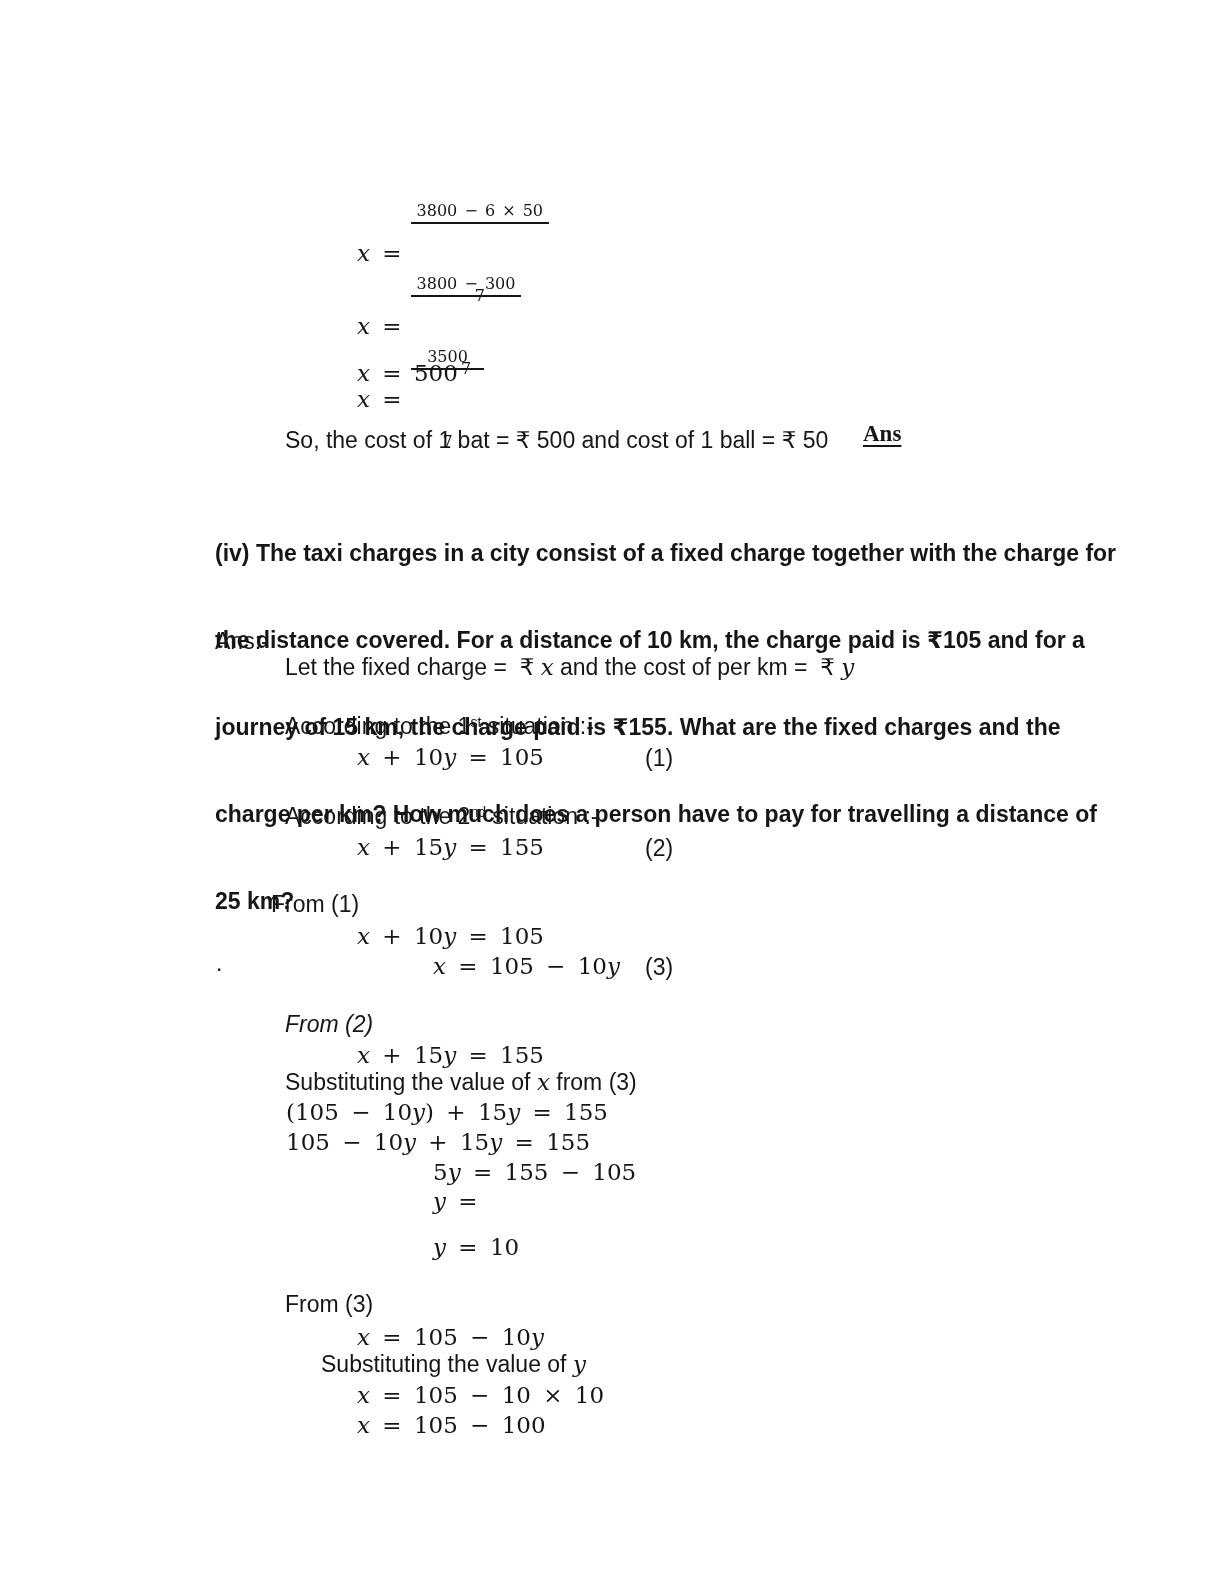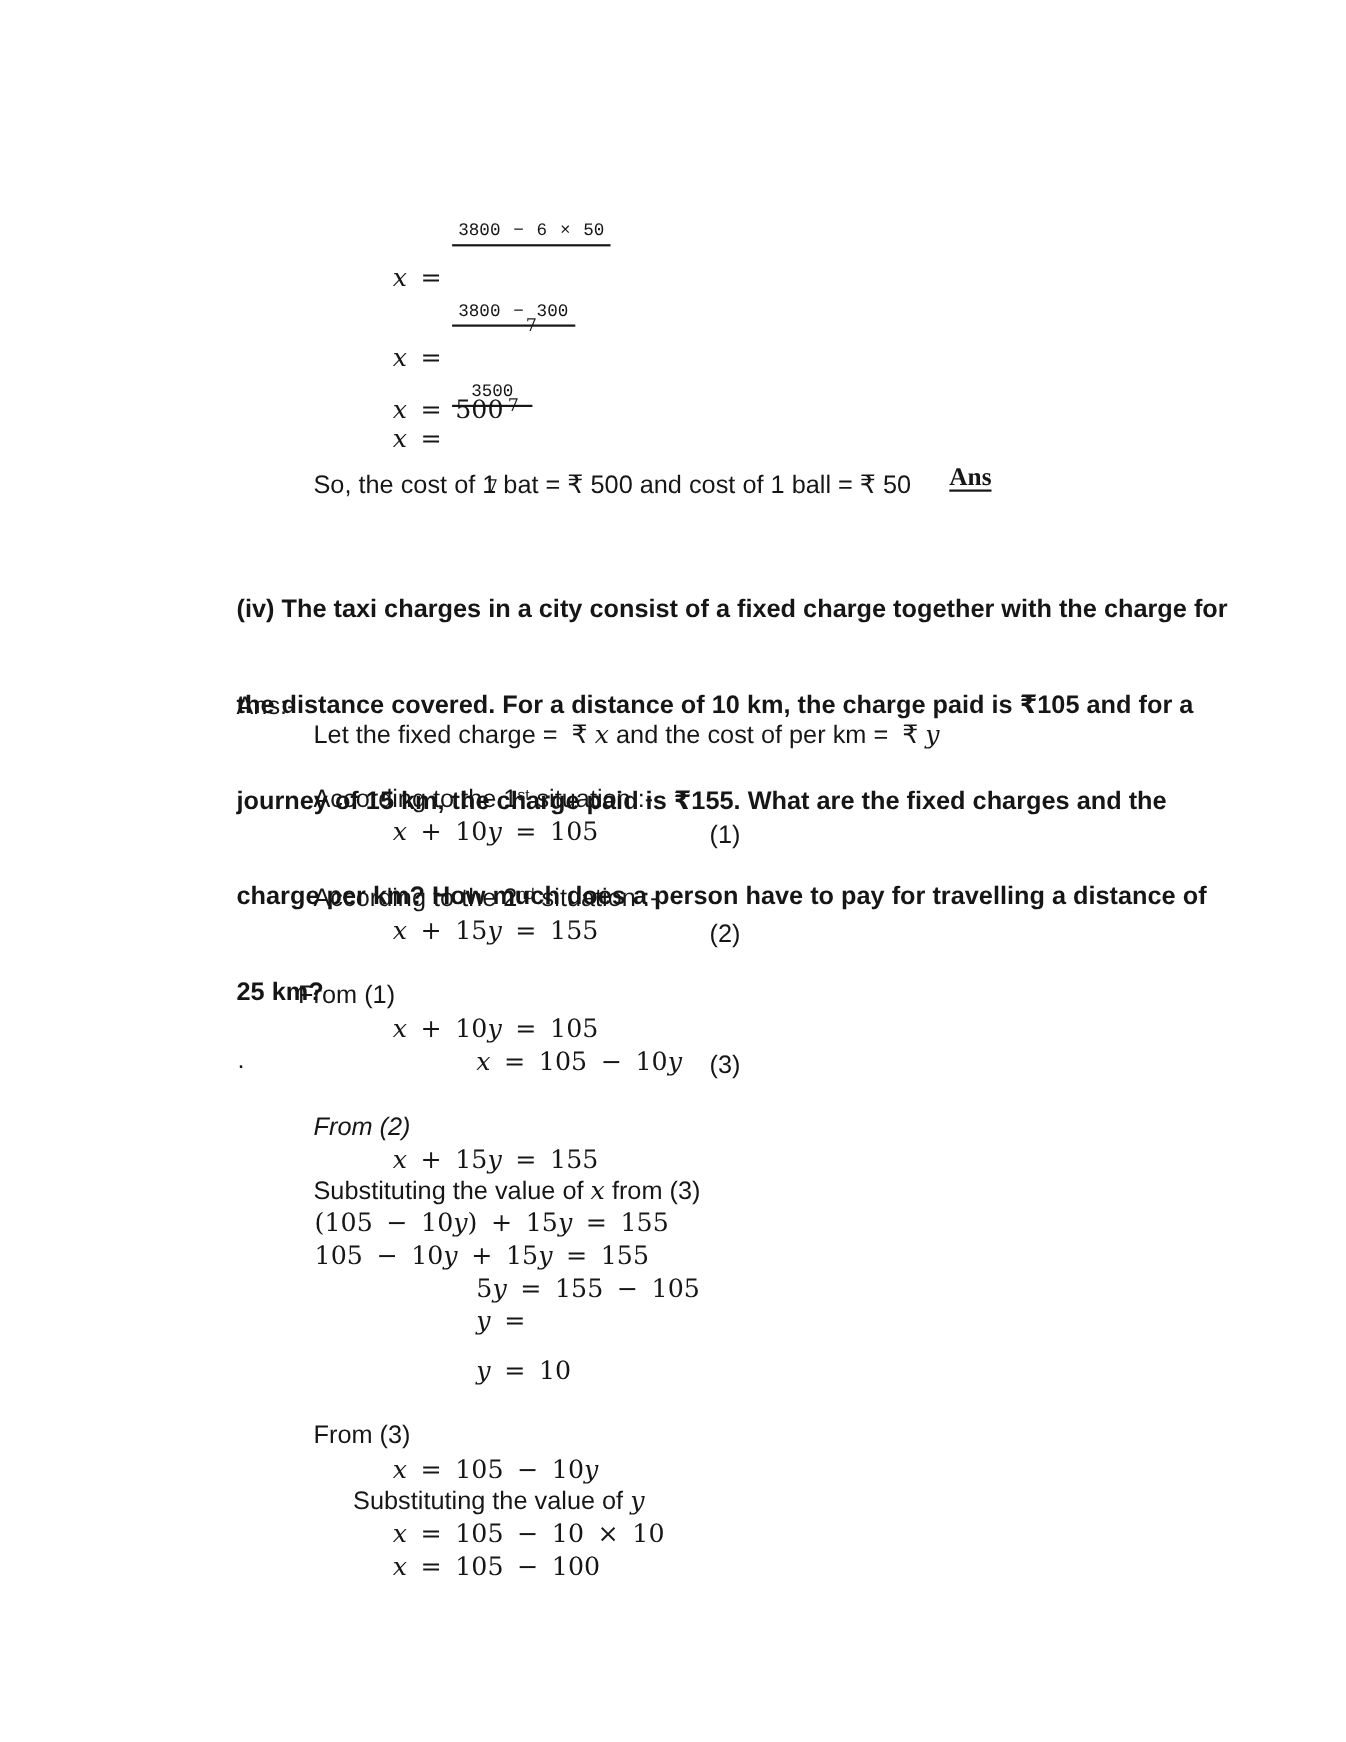--- a/index.html
+++ b/index.html
@@ -5,21 +5,21 @@
   html,body{margin:0;padding:0;background:#ffffff;}
   .page{position:relative;width:1224px;height:1584px;background:#ffffff;overflow:hidden;}
   .line{position:absolute;white-space:pre;color:#161616;}
   .sans{font-family:"Liberation Sans","DejaVu Sans",sans-serif;font-size:23px;line-height:29px;}
   .bold{font-weight:700;}
   .math{font-family:"DejaVu Serif","Liberation Serif",serif;font-size:23px;line-height:30px;word-spacing:5px;}
   .math i,.sans i{font-family:"DejaVu Serif","Liberation Serif",serif;font-style:italic;}
   sup{font-size:14px;vertical-align:7px;line-height:0;}
   .frac-row{display:flex;align-items:center;}
   .frac{display:inline-block;text-align:center;margin-left:9px;}
-  .frac .num{display:block;font-size:16px;line-height:19px;padding:0 6px 2px;border-bottom:2px solid #161616;word-spacing:2px;font-family:Liberation Mono, monospace;}
+  .frac .num{display:block;font-size:16px;line-height:19px;padding:0 6px 2px;border-bottom:2px solid #161616;word-spacing:2px;}
   .frac .den{display:block;font-size:16px;line-height:19px;padding:2px 0 0;}
   .ans-underline{font-weight:700;text-decoration:underline;text-decoration-thickness:2px;text-underline-offset:4px;}
   .para .qline{display:block;height:29px;}
 </style>
 </head>
 <body>
 
 <div class="page">
 
   <div class="line math frac-row" style="left:357px;top:141px;">

